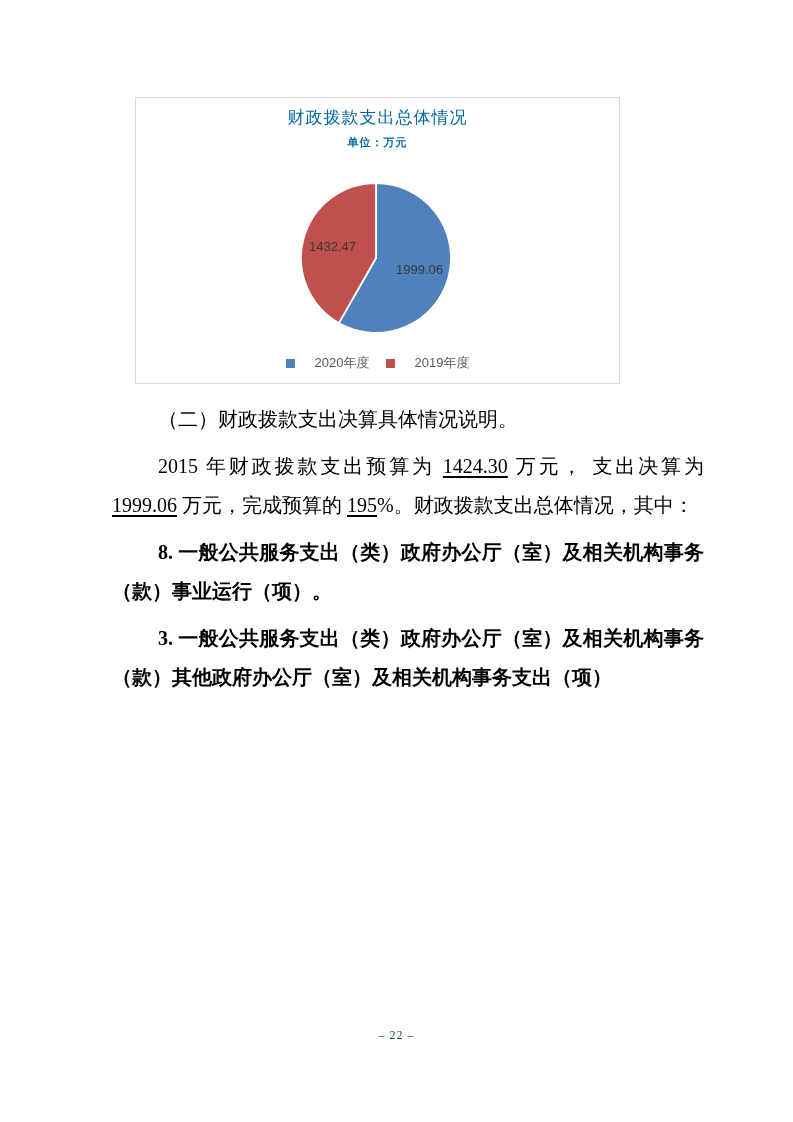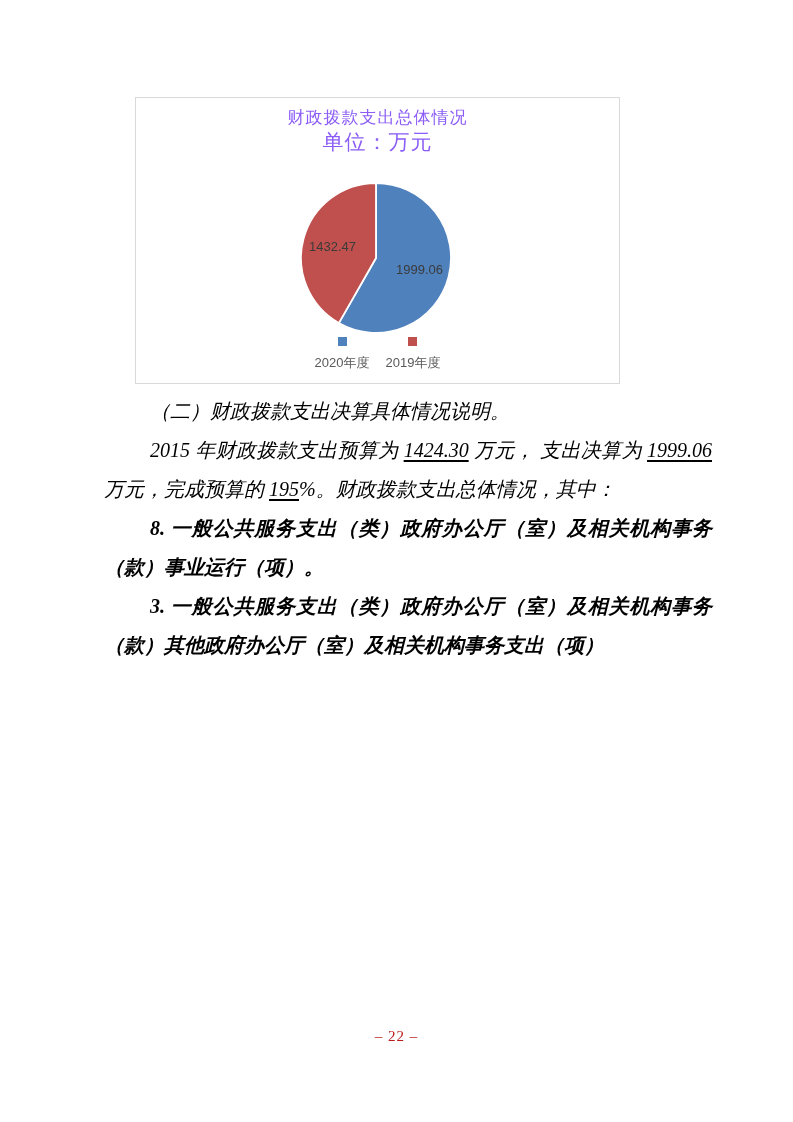--- a/index.html
+++ b/index.html
@@ -7,49 +7,49 @@
     position:relative;width:793px;height:1122px;margin:0 auto;background:#ffffff;
     font-family:"Liberation Serif","DejaVu Serif",serif;color:#000;overflow:hidden;
   }
   
   .chart-card{
     position:absolute;left:135px;top:97px;width:485px;height:287px;
     box-sizing:border-box;border:1px solid #d9d9d9;background:#ffffff;
   }
   .chart-titles{
     position:absolute;top:8px;left:0;right:0;text-align:center;
-    font-family:"Liberation Sans","DejaVu Sans",sans-serif;color:#8b5cf6;
+    font-family:"Liberation Sans","DejaVu Sans",sans-serif;color:#0369a1;
   }
   .chart-title{font-size:17px;line-height:24px;letter-spacing:1px;}
-  .chart-subtitle{font-size:21px;line-height:24px;letter-spacing:1px;}
+  .chart-subtitle{font-size:11px;line-height:24px;letter-spacing:1px;font-weight:bold;}
   .pie-svg{position:absolute;left:0;top:0;width:485px;height:287px;}
   .pie-label{
     font-family:"Liberation Sans","DejaVu Sans",sans-serif;
     font-size:13px;fill:#3b3b3b;
   }
   .legend{
     position:absolute;left:0;right:0;bottom:11px;
     display:flex;justify-content:center;align-items:center;gap:16px;
     font-family:"Liberation Sans","DejaVu Sans",sans-serif;
     font-size:13px;color:#595959;
   }
-  .legend-item{display:flex;align-items:center;gap:8px;flex-direction:column;}
+  .legend-item{display:flex;align-items:center;gap:20px;}
   .swatch{width:9px;height:9px;display:inline-block;}
   
   .doc{
     position:absolute;left:104px;top:392px;width:608px;
     font-size:20px;line-height:39px;text-align:justify;
   }
-  .doc p{margin:0;text-indent:2.3em;font-style:italic;}
+  .doc p{margin:8px;text-indent:2.3em;}
   .doc p.heading{font-weight:bold;}
   .u{text-decoration:underline;text-underline-offset:3px;}
   
   .page-number{
     position:absolute;left:0;right:0;top:1028px;text-align:center;
-    font-size:15px;color:#b91c1c;letter-spacing:1px;
+    font-size:12px;color:#14532d;letter-spacing:1px;
   }
 </style>
 </head>
 <body>
 
 <div class="page">
 
   <section class="chart-card">
     <svg class="pie-svg" viewBox="0 0 485 287">
         <path d="M240,160 L240.00,85.00 A75,75 0 1 1 202.82,225.13 Z" fill="#4F81BD" stroke="#ffffff" stroke-width="1.8"></path>

